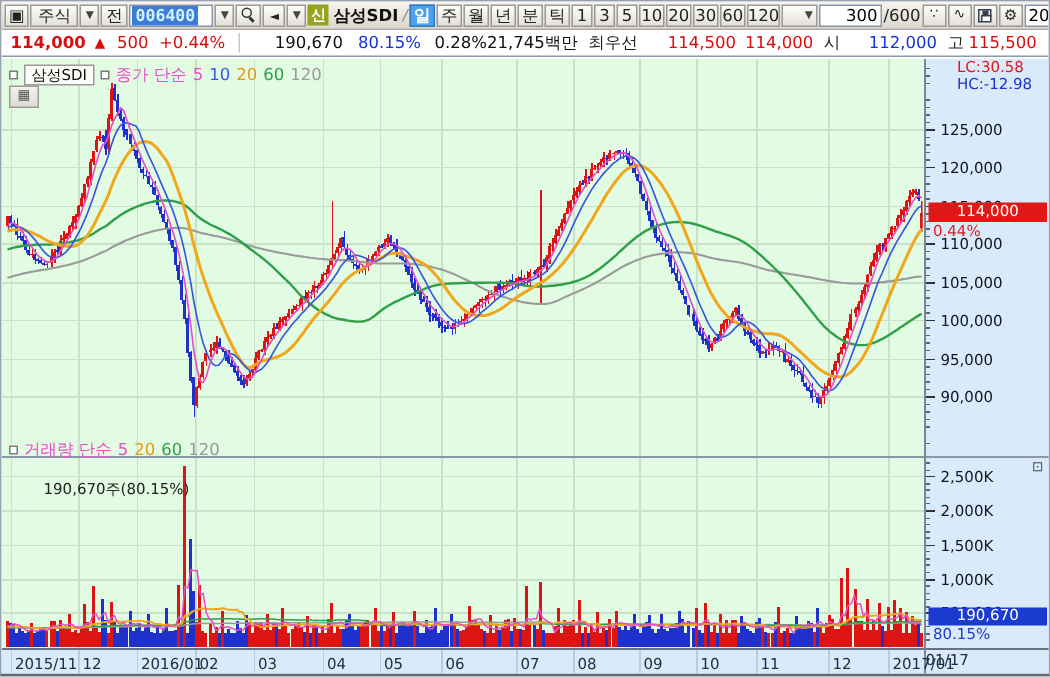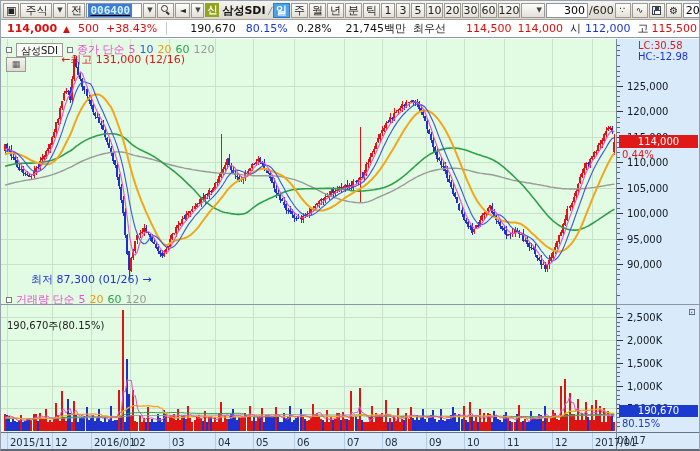--- a/index.html
+++ b/index.html
@@ -9,21 +9,21 @@
   
   .tb{display:flex;align-items:center;height:19px;background:linear-gradient(#F6F4EE,#DBD7CE);
       border-bottom:1px solid #A9A79E;padding:0 2px;gap:1px;white-space:nowrap;overflow:hidden;}
   .tbtn{height:15px;min-width:13px;padding:0 2px;background:linear-gradient(#FDFDFB,#E2E0D8);
         border:1px solid #9C9A92;font:11px "DejaVu Sans",sans-serif;display:flex;align-items:center;
         justify-content:center;color:#222;flex:0 0 auto;}
   .tabbtn{width:17px;}
   .tab-selected{background:#4DA3EB;border-color:#2E7CC0;color:#fff;font-weight:bold;}
   .arr{font-size:7px;color:#444;width:12px;}
   .fakein{height:15px;background:#fff;border:1px solid #8A96A5;display:flex;align-items:center;
-          padding:0 1px;flex:0 0 auto;text-decoration:underline;}
+          padding:0 1px;flex:0 0 auto;}
   .codesel{background:#3D7BD9;color:#CFF3FF;font:bold 11px "DejaVu Sans Mono",monospace;padding:0 2px;}
   .mag{position:relative;width:10px;height:10px;display:inline-block;}
   .mag::before{content:"";position:absolute;left:0;top:0;width:5px;height:5px;border:1.5px solid #333;border-radius:50%;}
   .mag::after{content:"";position:absolute;left:6px;top:6px;width:4px;height:1.5px;background:#333;transform:rotate(45deg);transform-origin:0 0;}
   .floppy{position:relative;width:9px;height:9px;background:#E7ECF4;border:1px solid #38404E;display:inline-block;}
   .floppy::before{content:"";position:absolute;top:0;left:2px;width:4px;height:3px;background:#38404E;}
   .floppy::after{content:"";position:absolute;bottom:0;left:1px;width:5px;height:3px;background:#fff;border:1px solid #38404E;border-bottom:none;}
   .badge-new{width:14px;height:14px;background:#93A51C;color:#fff;font:bold 10px "DejaVu Sans",sans-serif;
              display:flex;align-items:center;justify-content:center;flex:0 0 auto;}
   .tname{font:bold 11px "DejaVu Sans",sans-serif;color:#111;padding:0 2px;flex:0 0 auto;}
@@ -41,21 +41,21 @@
   .chartwrap{position:absolute;left:0;top:38px;width:700px;height:413px;}
   .chartwrap svg{position:absolute;left:0;top:0;}
   .ov{position:absolute;white-space:nowrap;}
   .legend{display:flex;gap:4px;align-items:center;font:11px "DejaVu Sans",sans-serif;}
   .chk{width:6px;height:6px;border:1px solid #7A7A7A;background:#FCFCFC;display:inline-block;flex:0 0 auto;}
   .chip{border:1px solid #999;background:#FBFBF7;padding:0 4px;height:14px;line-height:13px;font-size:10px;color:#111;}
   .ma5{color:#E84ECC;} .ma10{color:#3A55E0;} .ma20{color:#E89B12;} .ma60{color:#2FA04A;} .ma120{color:#9A9A9A;}
   .anno-high{left:60px;top:13px;color:#E01818;font:11px "DejaVu Sans",sans-serif;}
   .anno-low{left:30px;top:233px;color:#2033D0;font:11px "DejaVu Sans",sans-serif;}
   .legend-vol{left:5px;top:253px;}
-  .vol-value{left:6px;top:280px;font:10px "DejaVu Sans",sans-serif;color:#222;}
+  .vol-value{left:6px;top:280px;font:10px "DejaVu Sans",sans-serif;color:#222;padding-left:22px;}
   .lc{left:637px;top:1px;font:10px "DejaVu Sans",sans-serif;color:#E01818;}
   .hc{left:637px;top:12px;font:10px "DejaVu Sans",sans-serif;color:#2033D0;}
   .pbadge{left:618px;top:96px;width:79px;height:13px;background:#E01818;color:#fff;
           font:10px "DejaVu Sans",sans-serif;text-align:center;line-height:13px;}
   .pbadgepct{left:621px;top:110px;font:10px "DejaVu Sans",sans-serif;color:#E01818;}
   .vbadge{left:618px;top:366px;width:79px;height:12px;background:#1B3BD0;color:#fff;
           font:10px "DejaVu Sans",sans-serif;text-align:center;line-height:12px;}
   .vbadgepct{left:621px;top:379px;font:10px "DejaVu Sans",sans-serif;color:#1B3BD0;}
   .collapse{left:687px;top:268px;font:9px "DejaVu Sans",sans-serif;color:#445;}
   .keypad{left:5px;top:18px;width:20px;height:15px;background:linear-gradient(#F3F3EE,#DDDBD2);
@@ -108,31 +108,31 @@
       </div>
     <div class="tbtn" style="width:16px;font-size:10px">⚙</div>
     <input class="tin" style="width: 60px; text-align: center;" readonly="" value="2017/01/17">
 
   </div>
 
   <div class="inforow">
     <span class="red b">114,000</span>
     <span class="red" style="margin-left:6px;font-size:9px">▲</span>
     <span class="red" style="margin-left:8px">500</span>
-    <span class="red" style="margin-left:7px">+38.43%</span>
+    <span class="red" style="margin-left:7px">+0.44%</span>
     <span class="vsep"></span>
     <span class="dark" style="margin-left:14px">190,670</span>
     <span class="blue" style="margin-left:10px">80.15%</span>
     <span class="dark" style="margin-left:9px">0.28%</span>
-    <span class="dark" style="margin-left:14px">21,745백만</span>
+    <span class="dark" style="">21,745백만</span>
     <span class="chipl">최우선</span>
     <span class="red" style="margin-left:20px">114,500</span>
     <span class="red" style="margin-left:6px">114,000</span>
     <span class="chipl">시</span>
-    <span class="blue" style="margin-left:4px">112,000</span>
+    <span class="blue" style="margin-left:19px">112,000</span>
     <span class="chipl">고</span>
     <span class="red" style="margin-left:3px">115,500</span>
     <span class="chipl">저</span>
     <span class="blue" style="margin-left:3px">111,500</span>
 
   </div>
 
   <div class="chartwrap">
     <svg id="chart-svg" width="700" height="413">
         <rect x="0" y="0" width="615" height="393" fill="#E2FBE3"></rect>
@@ -1220,22 +1220,20 @@
       <span class="chk"></span>
       <span class="ma5">종가 단순</span>
       <span class="ma5">5</span>
       <span class="ma10">10</span>
       <span class="ma20">20</span>
       <span class="ma60">60</span>
       <span class="ma120">120</span>
     </div>
     <div class="ov keypad">▦</div>
 
-    <div class="ov anno-high"><span>←</span><span>최고 131,000 (12/16)</span></div>
-    <div class="ov anno-low"><span>최저 87,300 (01/26)</span> <span>→</span></div>
 
     <div class="ov legend legend-vol">
       <span class="chk"></span>
       <span class="ma5">거래량 단순</span>
       <span class="ma5">5</span>
       <span class="ma20">20</span>
       <span class="ma60">60</span>
       <span class="ma120">120</span>
     </div>
     <div class="ov vol-value">190,670주(80.15%)</div>

